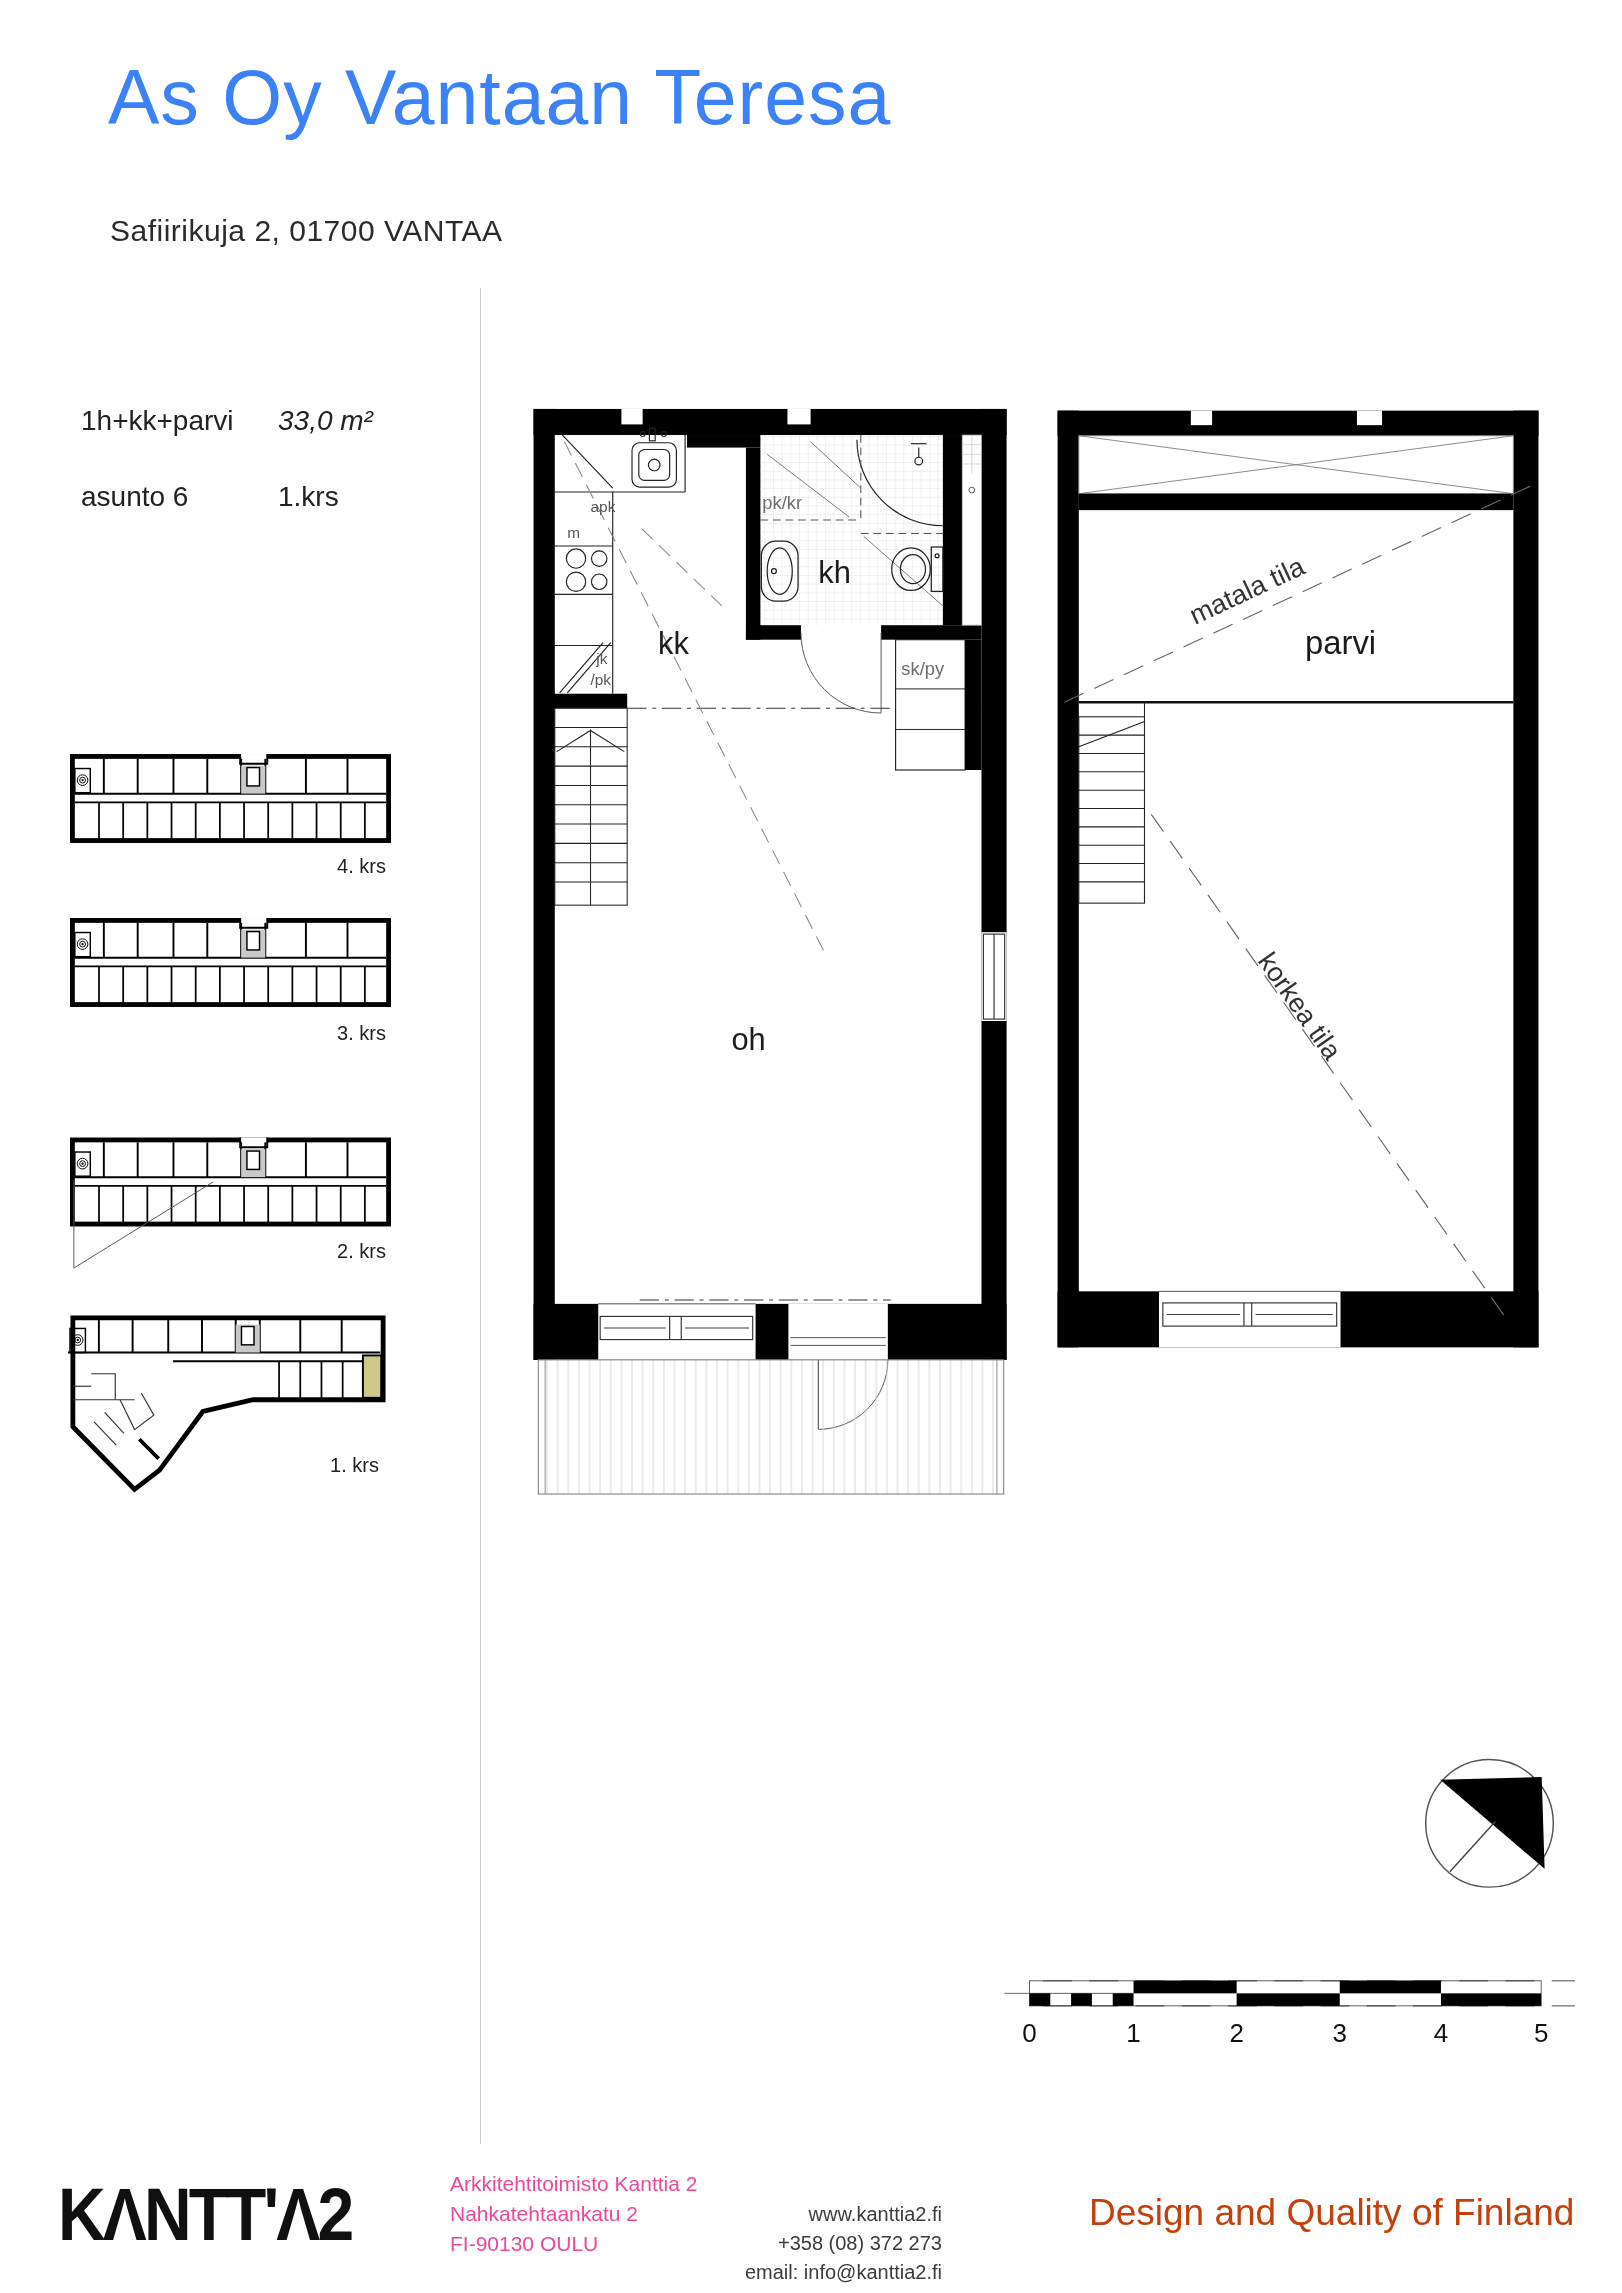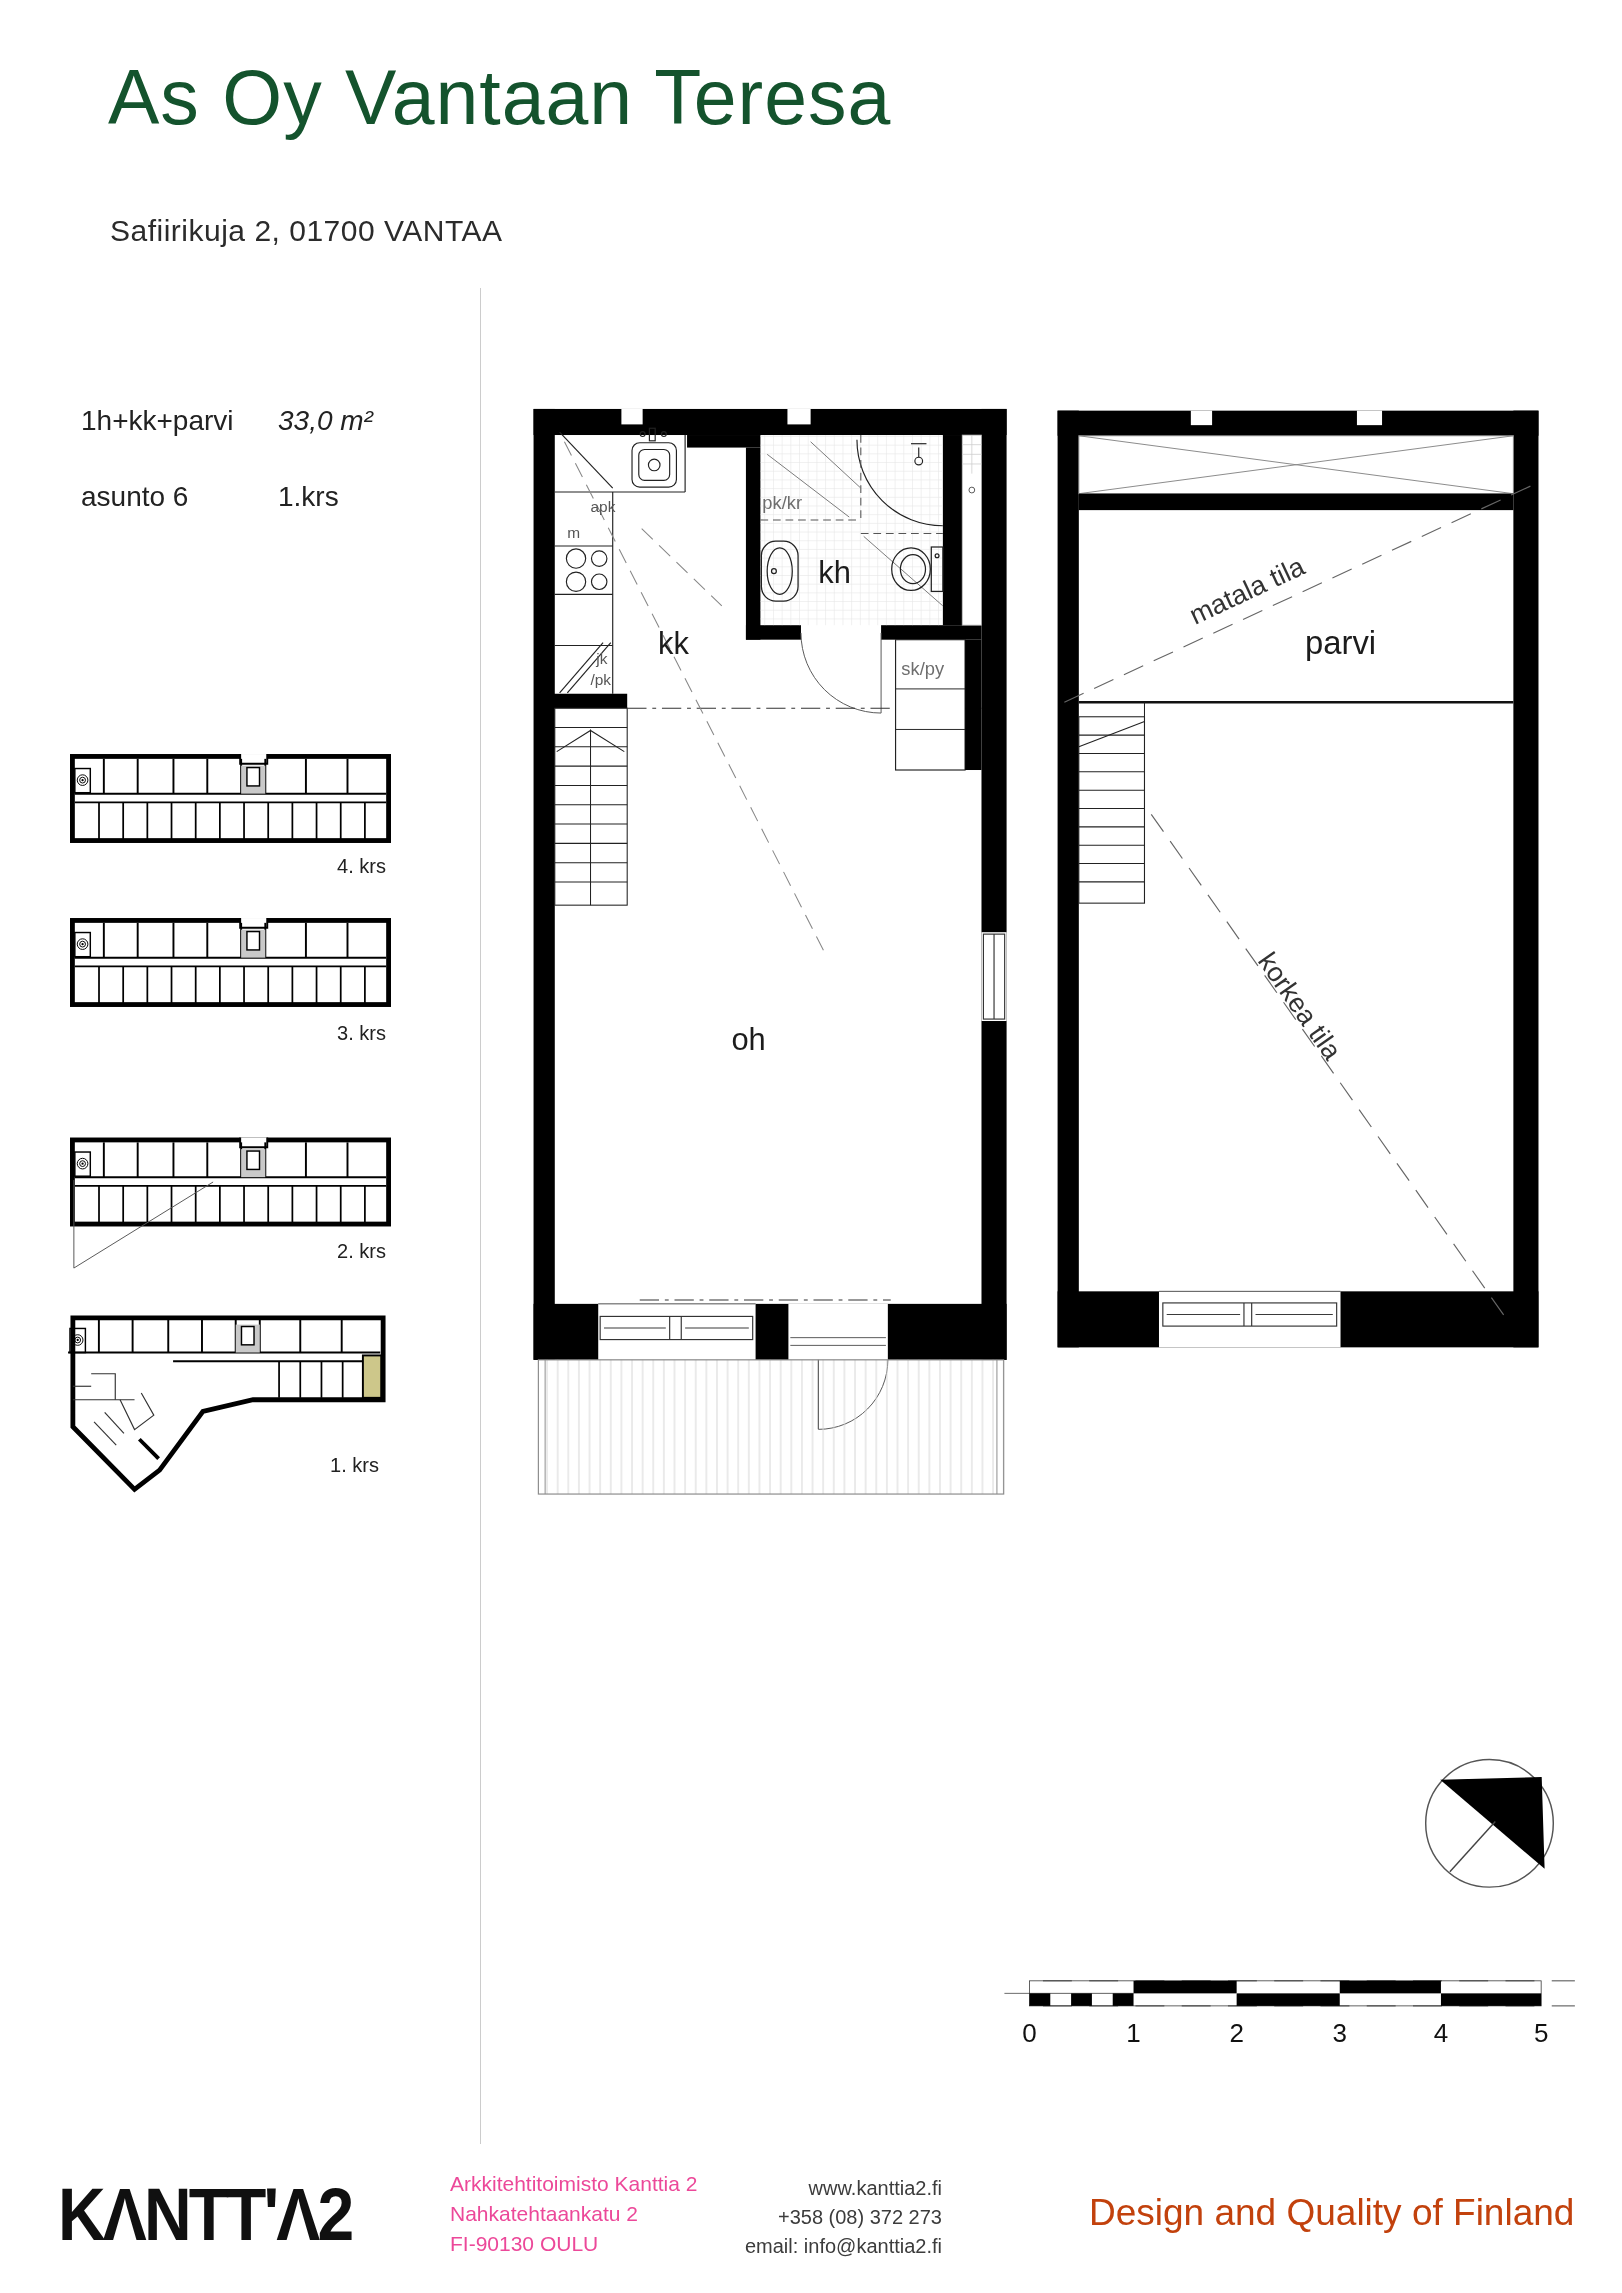--- a/index.html
+++ b/index.html
@@ -1,26 +1,26 @@
 <!DOCTYPE html>
 <html><head>
 <meta charset="utf-8">
 <style>
   html,body{margin:0;padding:0;}
   body{width:1622px;height:2293px;background:#fff;position:relative;overflow:hidden;
        font-family:"Liberation Sans","DejaVu Sans",sans-serif;color:#1a1a1a;}
   .abs{position:absolute;}
-  .title{font-size:77px;font-weight:300;letter-spacing:1px;color:#14532d;white-space:nowrap;}
+  .title{font-size:77px;font-weight:300;letter-spacing:1px;color:#3b82f6;white-space:nowrap;}
   .subtitle{font-size:30px;font-weight:400;letter-spacing:0.5px;color:#2b2b2b;white-space:nowrap;margin-top:44px;}
   .info{font-size:28px;color:#222;white-space:nowrap;}
   .krslabel{font-size:20px;color:#222;width:77px;text-align:right;}
   .vline{width:1px;background:#ccc;}
   .logo{font-size:66px;font-weight:800;letter-spacing:-2.9px;color:#101010;transform:scaleY(1.12);transform-origin:left top;white-space:nowrap;}
   .ftxt{font-size:21px;line-height:30px;color:#ec4899;white-space:pre-line;}
-  .ftxt2{font-size:20px;line-height:29px;color:#3c3c3c;text-align:right;white-space:pre-line;}
+  .ftxt2{font-size:20px;line-height:29px;color:#3c3c3c;text-align:right;white-space:pre-line;margin-top:26px;}
   .tagline{font-size:37px;font-weight:300;color:#c2410c;white-space:nowrap;}
   svg{display:block;}
   svg text{font-family:"Liberation Sans","DejaVu Sans",sans-serif;}
   .rl-big{font-size:32px;fill:#1c1c1c;}
   .rl-mid{font-size:28px;fill:#333;}
   .rl-sm{font-size:19px;fill:#6e6e6e;}
   .rl-xs{font-size:16px;fill:#555;}
 </style>
 </head>
 <body>

